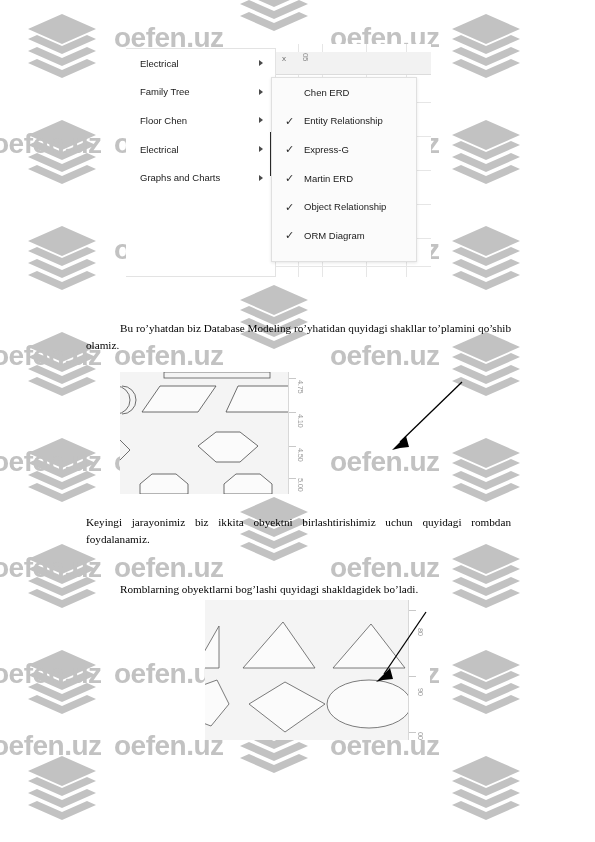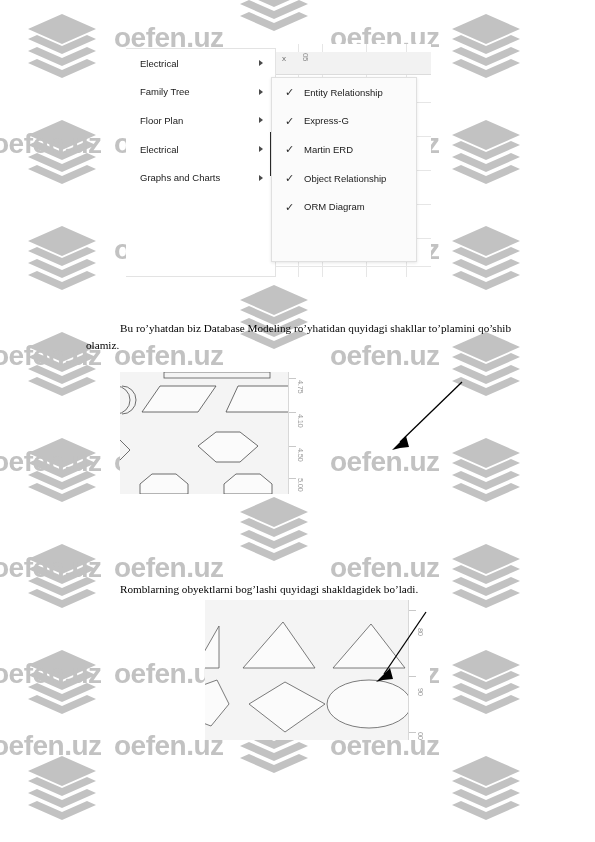--- a/index.html
+++ b/index.html
@@ -539,36 +539,40 @@
     <div class="menu-panel">
       <div class="menu-item">
         <span>Electrical</span>
         <span class="arrow"></span>
       </div>
       <div class="menu-item">
         <span>Family Tree</span>
         <span class="arrow"></span>
       </div>
       <div class="menu-item">
-        <span>Floor Plan</span>
+        <span>Floor Chen</span>
         <span class="arrow"></span>
       </div>
       <div class="menu-item">
         <span>Electrical</span>
         <span class="arrow"></span>
       </div>
       <div class="menu-item">
         <span>Graphs and Charts</span>
         <span class="arrow"></span>
       </div>
     </div>
 
     <div class="menu-divider-v"></div>
 
     <div class="submenu-panel">
+      <div class="submenu-item">
+
+        <span>Chen ERD</span>
+      </div>
       <div class="submenu-item">
         <span class="check">✓</span>
         <span>Entity Relationship</span>
       </div>
       <div class="submenu-item">
         <span class="check">✓</span>
         <span>Express-G</span>
       </div>
       <div class="submenu-item">
         <span class="check">✓</span>
@@ -617,20 +621,21 @@
       <div class="ruler-label" style="top:76px;">4.50</div>
       <div class="ruler-label" style="top:106px;">5.00</div>
     </div>
   </div>
 
   <svg class="arrow-anno" style="left:388px; top:378px; width:78px; height:75px;" viewBox="0 0 78 75" xmlns="http://www.w3.org/2000/svg">
     <line x1="74" y1="4" x2="12" y2="64" stroke="#000" stroke-width="1.3"></line>
     <polygon points="4,72 18,58 21,69 12,70" fill="#000"></polygon>
   </svg>
 
+  <div class="para" style="left:86px; top:514px; width:425px;">Keyingi jarayonimiz biz ikkita obyektni birlashtirishimiz uchun quyidagi rombdan foydalanamiz.</div>
 
   <div class="para" style="left:86px; top:581px; width:425px; text-indent:34px;">Romblarning obyektlarni bog’lashi quyidagi shakldagidek bo’ladi.</div>
 
   <div class="shape-figure" id="figure-bottom" style="left:205px; top:600px; width:225px; height:140px;">
     <svg class="canvas-area" viewBox="0 0 225 140" xmlns="http://www.w3.org/2000/svg">
       <rect x="0" y="0" width="225" height="140" fill="#f4f4f4"></rect>
 
       <path d="M -10 68 L 14 26 L 14 68 Z" fill="#fbfbfb" stroke="#5a5a5a" stroke-width="0.8"></path>
 
       <polygon points="38,68 78,22 110,68" fill="#fbfbfb" stroke="#5a5a5a" stroke-width="0.8"></polygon>

